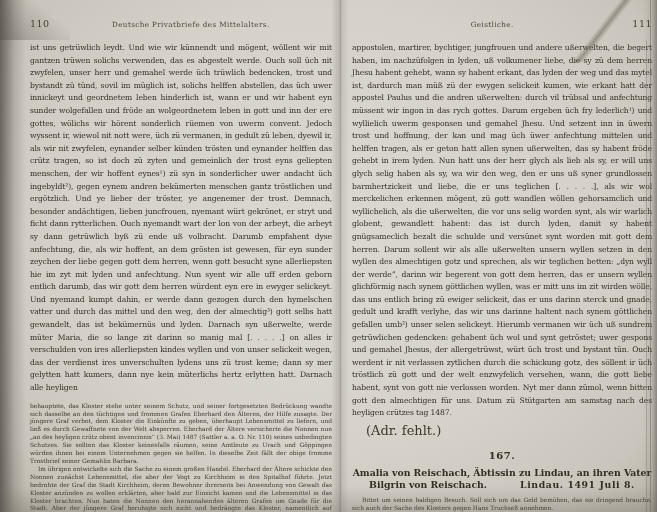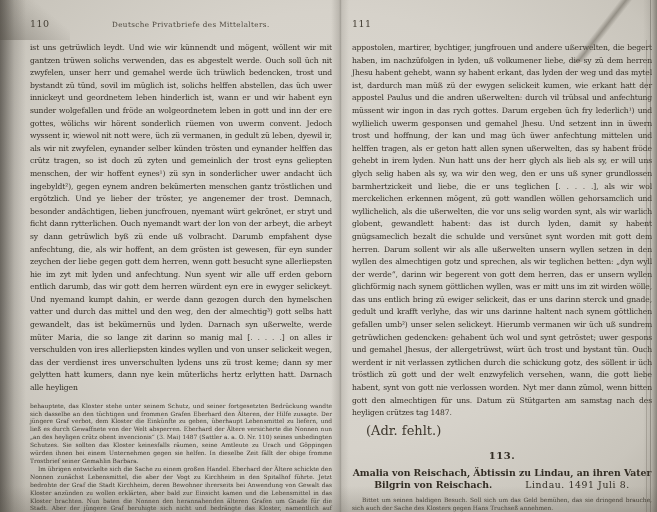--- a/index.html
+++ b/index.html
@@ -49,21 +49,21 @@
     font-size:5.9px;line-height:7.9px;
     text-align:justify;color:#3d372d;
   }
   .commentary p{margin:0;}
   .commentary p + p{text-indent:8px;}
 
   .adr-note{margin-top:3px;font-size:13px;text-indent:14px;color:#3d372d;}
   .letter-number{margin-top:12px;text-align:center;font-weight:bold;font-size:10px;letter-spacing:.5px;color:#332d24;}
   .letter-heading{margin-top:6px;text-align:center;font-size:9.3px;line-height:12.5px;color:#332d24;}
   .letter-heading .name{font-weight:bold;}
-  .letter-heading .placedate{font-weight:normal;letter-spacing:.6px;margin-left:30px;}
+  .letter-heading .placedate{font-weight:bold;letter-spacing:.6px;margin-left:30px;}
   .regest{margin-top:5px;font-size:5.9px;line-height:7.9px;text-align:justify;text-indent:10px;color:#3d372d;}
   .source-line{margin-top:5px;font-size:6.6px;text-indent:14px;letter-spacing:.3px;color:#3d372d;}
 </style>
 </head>
 <body>
 
 <div class="scan">
 
   <div class="page page-left">
     <div class="pagehead">
@@ -72,25 +72,26 @@
     </div>
     <div class="body-text">ist uns getrüwlich leydt. Und wie wir künnendt und mögent, wöllent wir mit gantzen trüwen solichs verwenden, das es abgestelt werde. Ouch soll üch nit zwyfelen, unser herr und gemahel werde üch trüwlich bedencken, trost und bystandt zü tünd, sovil im müglich ist, solichs helffen abstellen, das üch uwer innickeyt und geordnetem leben hinderlich ist, wann er und wir habent eyn sunder wolgefallen und fröde an wolgeordnetem leben in gott und inn der ere gottes, wölichs wir hörent sonderlich rüemen von uwerm convent. Jedoch wyssent ir, wiewol nit nott were, üch zü vermanen, in gedult zü leben, dyewil ir, als wir nit zwyfelen, eynander selber künden trösten und eynander helffen das crütz tragen, so ist doch zü zyten und gemeinlich der trost eyns geliepten menschen, der wir hoffent eynes¹) zü syn in sonderlicher uwer andacht üch ingebyldt²), gegen eynem andren bekümerten menschen gantz tröstlichen und ergötzlich. Und ye lieber der tröster, ye angenemer der trost. Demnach, besonder andächtigen, lieben juncfrouen, nyemant würt gekrönet, er stryt und ficht dann rytterlichen. Ouch nyemandt wart der lon von der arbeyt, die arbeyt sy dann getrüwlich byß zü ende uß volbracht. Darumb empfahent dyse anfechtung, die, als wir hoffent, an dem grösten ist gewesen, für eyn sunder zeychen der liebe gegen gott dem herren, wenn gott besucht syne allerliepsten hie im zyt mit lyden und anfechtung. Nun syent wir alle uff erden geborn entlich darumb, das wir gott dem herren würdent eyn ere in ewyger selickeyt. Und nyemand kumpt dahin, er werde dann gezogen durch den hymelschen vatter und durch das mittel und den weg, den der almechtig³) gott selbs hatt gewandelt, das ist bekümernüs und lyden. Darnach syn ußerwelte, werde müter Maria, die so lange zit darinn so manig mal [. . . . .] on alles ir verschulden von ires allerliepsten kindes wyllen und von unser selickeit wegen, das der verdienst ires unverschulten lydens uns zü trost keme; dann sy mer gelytten hatt kumers, dann nye kein müterlichs hertz erlytten hatt. Darnach alle heyligen</div>
     <div class="commentary">
       <p>behauptete, das Kloster stehe unter seinem Schutz, und seiner fortgesetzten Bedrückung wandte sich dasselbe an den tüchtigen und frommen Grafen Eberhard den Älteren, der Hilfe zusagte. Der jüngere Graf verbot, dem Kloster die Einkünfte zu geben, überhaupt Lebensmittel zu liefern, und ließ es durch Gewaffnete von der Welt absperren. Eberhard der Ältere versicherte die Nonnen nun „an des heyligen crütz obent invencionis“ (3. Mai) 1487 (Sattler a. a. O. Nr. 110) seines unbedingten Schutzes. Sie sollten das Kloster keinesfalls räumen, seine Amtleute zu Urach und Göppingen würden ihnen bei einem Unternehmen gegen sie helfen. In dieselbe Zeit fällt der obige fromme Trostbrief seiner Gemahlin Barbara.</p>
       <p>Im übrigen entwickelte sich die Sache zu einem großen Handel. Eberhard der Ältere schickte den Nonnen zunächst Lebensmittel, die aber der Vogt zu Kirchheim in den Spitalhof führte. Jetzt bedrohte der Graf die Stadt Kirchheim, deren Bewohner ihrerseits bei Anwendung von Gewalt das Kloster anzünden zu wollen erklärten, aber bald zur Einsicht kamen und die Lebensmittel in das Kloster brachten. Nun baten die Nonnen den herannahenden älteren Grafen um Gnade für die Stadt. Aber der jüngere Graf beruhigte sich nicht und bedrängte das Kloster, namentlich auf Betreiben eines ehemaligen Augustiners Konr. Holzinger und der Nonne Anna Dürrin, aufs neue, so daß selbst der Kaiser ihm ein scharfes Schreiben sandte und ihm der Kirchenbann angedroht wurde. Im August 1487 bewirkte Herzog Georg von Bayern einen Vergleich, den aber der jüngere Eberhard alsbald wieder brach, indem er den Umzug der Reformschwestern verlangte und dem Kloster wieder die Lebensmittel absperrte. Nun griff der ältere Eberhard mit bewaffneter Hand ein (Juli 1488) und befreite das Kloster, entsetzte den jüngeren überhaupt der Herrschaft. Dieser erhob Einspruch und agitierte lebhaft bei Fürsten und Ständen. Der Ältere zeigte in einer Rechtfertigungsschrift, weß Geistes Kind der andere war. Der Kaiser stand auch auf seiner Seite und billigte, daß er den Landfrieden gehandhabt hätte. Die weitere Entwicklung des Streites mit dem jüngeren Eberhard (Schiedssprüche usw.) interessiert uns hier nicht. ¹) einmal, einst. ²) gleichsam eingeprägt, vor Augen stellen. Grimm III, 1483. ³) Or.: almechtig.</p>
     </div>
   </div>
 
   <div class="page page-right">
     <div class="pagehead">
+      <span class="runtitle">Geistliche.</span>
       <span class="pagenum">111</span>
     </div>
     <div class="body-text">appostolen, martirer, bychtiger, jungfrouen und andere ußerwelten, die begert haben, im nachzüfolgen in lyden, uß volkumener liebe, die sy zü dem herren Jhesu habent gehebt, wann sy habent erkant, das lyden der weg und das mytel ist, dardurch man müß zü der ewygen selickeit kumen, wie erkant hatt der appostel Paulus und die andren ußerwelten: durch vil trübsal und anfechtung müssent wir ingon in das rych gottes. Darum ergeben üch fry lederlich¹) und wyllielich uwerm gesponsen und gemahel Jhesu. Und setzent inn in üwern trost und hoffnung, der kan und mag üch üwer anfechtung mittelen und helffen tragen, als er geton hatt allen synen ußerwelten, das sy habent fröde gehebt in irem lyden. Nun hatt uns der herr glych als lieb als sy, er will uns glych selig haben als sy, wa wir den weg, den er uns uß syner grundlossen barmhertzickeit und liebe, die er uns teglichen [. . . . .], als wir wol merckelichen erkennen mögent, zü gott wandlen wöllen gehorsamclich und wyllichelich, als die ußerwelten, die vor uns selig worden synt, als wir warlich globent, gewandlett habent: das ist durch lyden, damit sy habent gnügsameclich bezalt die schulde und versünet synt worden mit gott dem herren. Darum sollent wir als alle ußerwelten unsern wyllen setzen in den wyllen des almechtigen gotz und sprechen, als wir teglichen betten: „dyn wyll der werde“, darinn wir begerent von gott dem herren, das er unsern wyllen glichförmig nach synem göttlichen wyllen, was er mitt uns im zit wirden wölle, das uns entlich bring zü ewiger selickeit, das er uns darinn sterck und gnade, gedult und krafft verlyhe, das wir uns darinne haltent nach synem göttlichen gefallen umb²) unser selen selickeyt. Hierumb vermanen wir üch uß sundrem getrüwlichen gedencken: gehabent üch wol und synt getröstet; uwer gespons und gemahel Jhesus, der allergetrüwst, würt üch trost und bystant tün. Ouch werdent ir nit verlassen zytlichen durch die schickung gotz, des söllent ir üch tröstlich zü gott und der welt enzwyfelich versehen, wann, die gott liebe habent, synt von gott nie verlossen worden. Nyt mer dann zümol, wenn bitten gott den almechtigen für uns. Datum zü Stütgarten am samstag nach des heyligen crützes tag 1487.</div>
     <div class="adr-note">(Adr. fehlt.)</div>
-    <div class="letter-number">113.</div>
+    <div class="letter-number">167.</div>
     <div class="letter-heading">
       <span class="name">Amalia von Reischach, Äbtissin zu Lindau, an ihren Vater Bilgrin von Reischach.</span>
       <span class="placedate"> Lindau.  1491 Juli 8.</span>
     </div>
     <div class="regest">Bittet um seinen baldigen Besuch. Soll sich um das Geld bemühen, das sie dringend brauche, sich auch der Sache des Klosters gegen Hans Truchseß annehmen.</div>
     <div class="source-line">Freiburg i/B., v. Reischachsches Archiv.  Or.</div>
 
   </div>
 
   <div class="gutter-shadow"></div>

